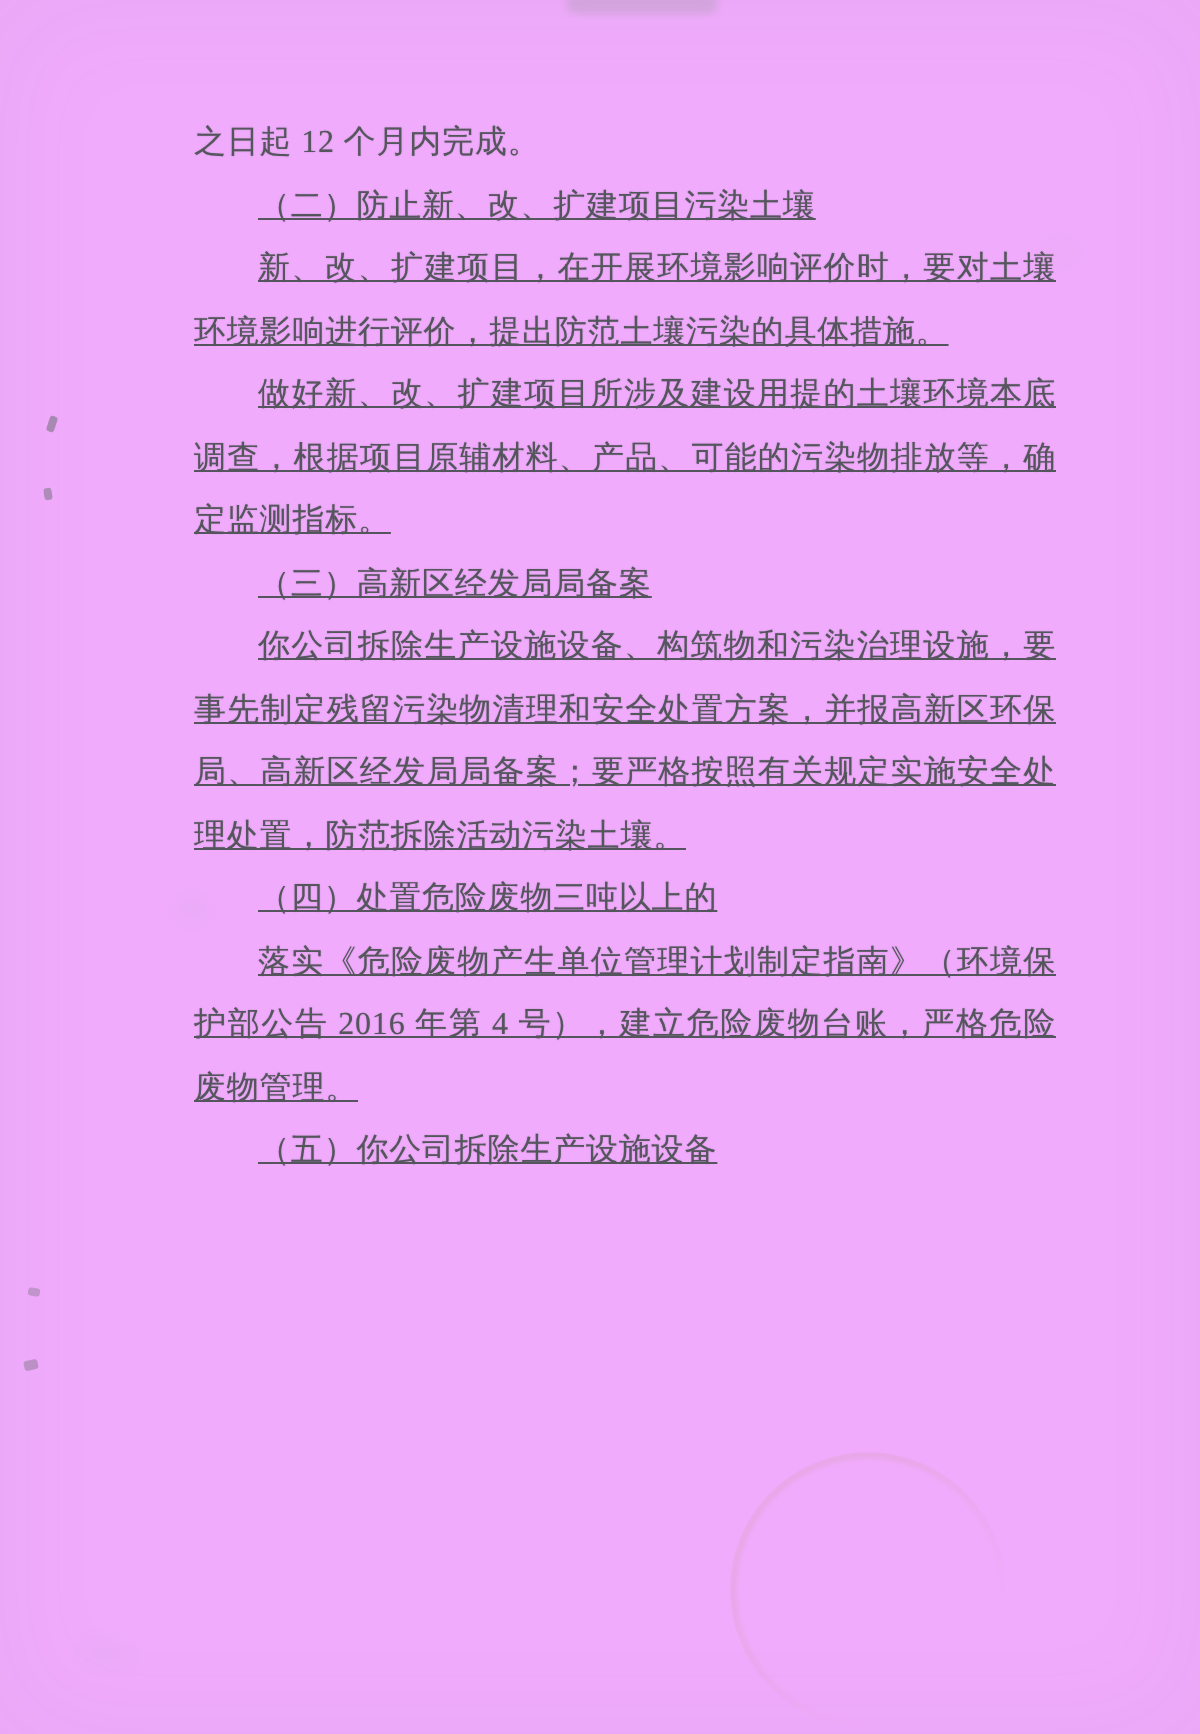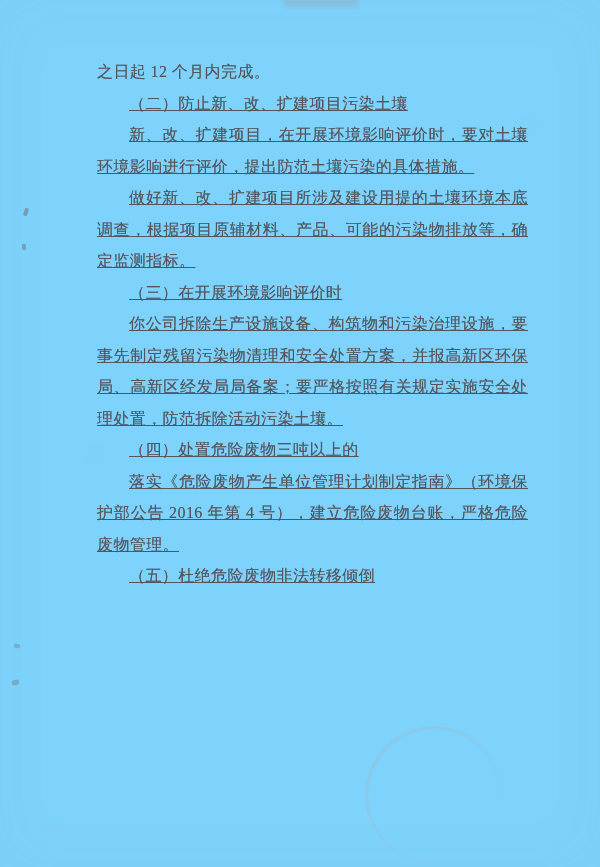--- a/index.html
+++ b/index.html
@@ -10,21 +10,21 @@
     width: 600px;
     height: 867px;
     position: relative;
     overflow: hidden;
     background: #fcfcfb;
     font-family: "Liberation Serif", "DejaVu Serif", serif;
   }
   .page {
     position: absolute;
     inset: 0;
-    background: #7dd3fc;
+    background: #f0abfc;
     box-shadow: inset 0 0 60px rgba(120,120,125,0.05);
   }
   
   .text-block {
     position: absolute;
     left: 97px;
     top: 56px;
     width: 431px;
     color: #55555d;
     font-size: 16px;
@@ -92,25 +92,25 @@
 
 <div class="page">
 
   <div class="smudge"></div>
 
   <div class="text-block">
       <p>之日起 12 个月内完成。</p>
       <p class="indent">（二）防止新、改、扩建项目污染土壤</p>
       <p class="indent">新、改、扩建项目，在开展环境影响评价时，要对土壤环境影响进行评价，提出防范土壤污染的具体措施。</p>
       <p class="indent">做好新、改、扩建项目所涉及建设用提的土壤环境本底调查，根据项目原辅材料、产品、可能的污染物排放等，确定监测指标。</p>
-      <p class="indent">（三）在开展环境影响评价时</p>
+      <p class="indent">（三）高新区经发局局备案</p>
       <p class="indent">你公司拆除生产设施设备、构筑物和污染治理设施，要事先制定残留污染物清理和安全处置方案，并报高新区环保局、高新区经发局局备案；要严格按照有关规定实施安全处理处置，防范拆除活动污染土壤。</p>
       <p class="indent">（四）处置危险废物三吨以上的</p>
       <p class="indent">落实《危险废物产生单位管理计划制定指南》（环境保护部公告 2016 年第 4 号），建立危险废物台账，严格危险废物管理。</p>
-      <p class="indent">（五）杜绝危险废物非法转移倾倒</p>
+      <p class="indent">（五）你公司拆除生产设施设备</p>
     </div>
 
   <div class="stamp"></div>
 
   <span class="speck s1"></span>
   <span class="speck s2"></span>
   <span class="speck s3"></span>
   <span class="speck s4"></span>
 
   <span class="blotch b1"></span>

